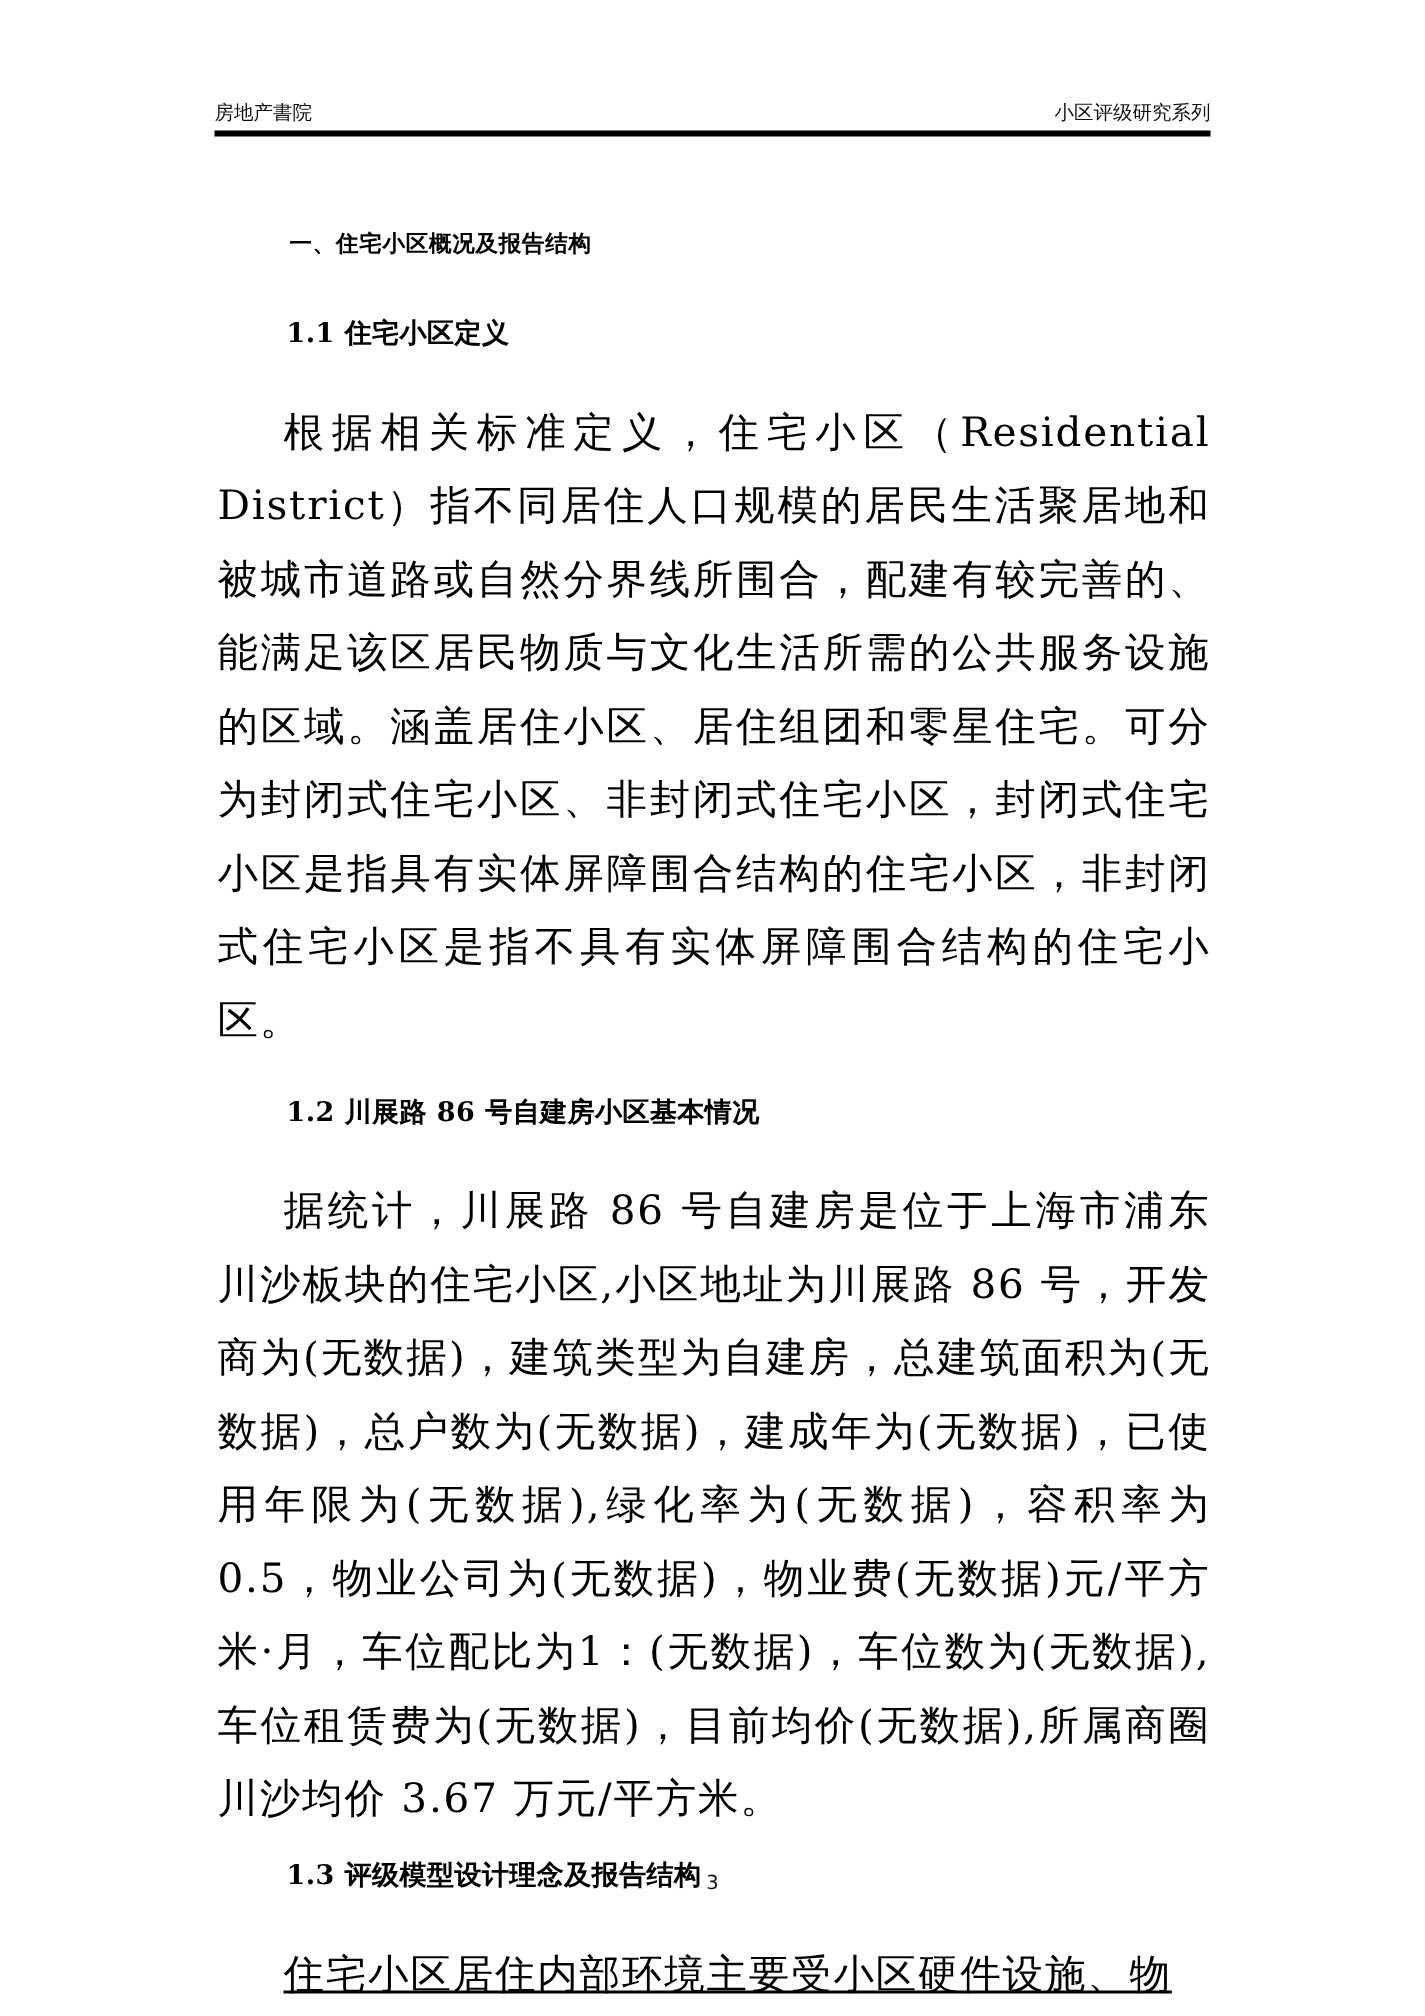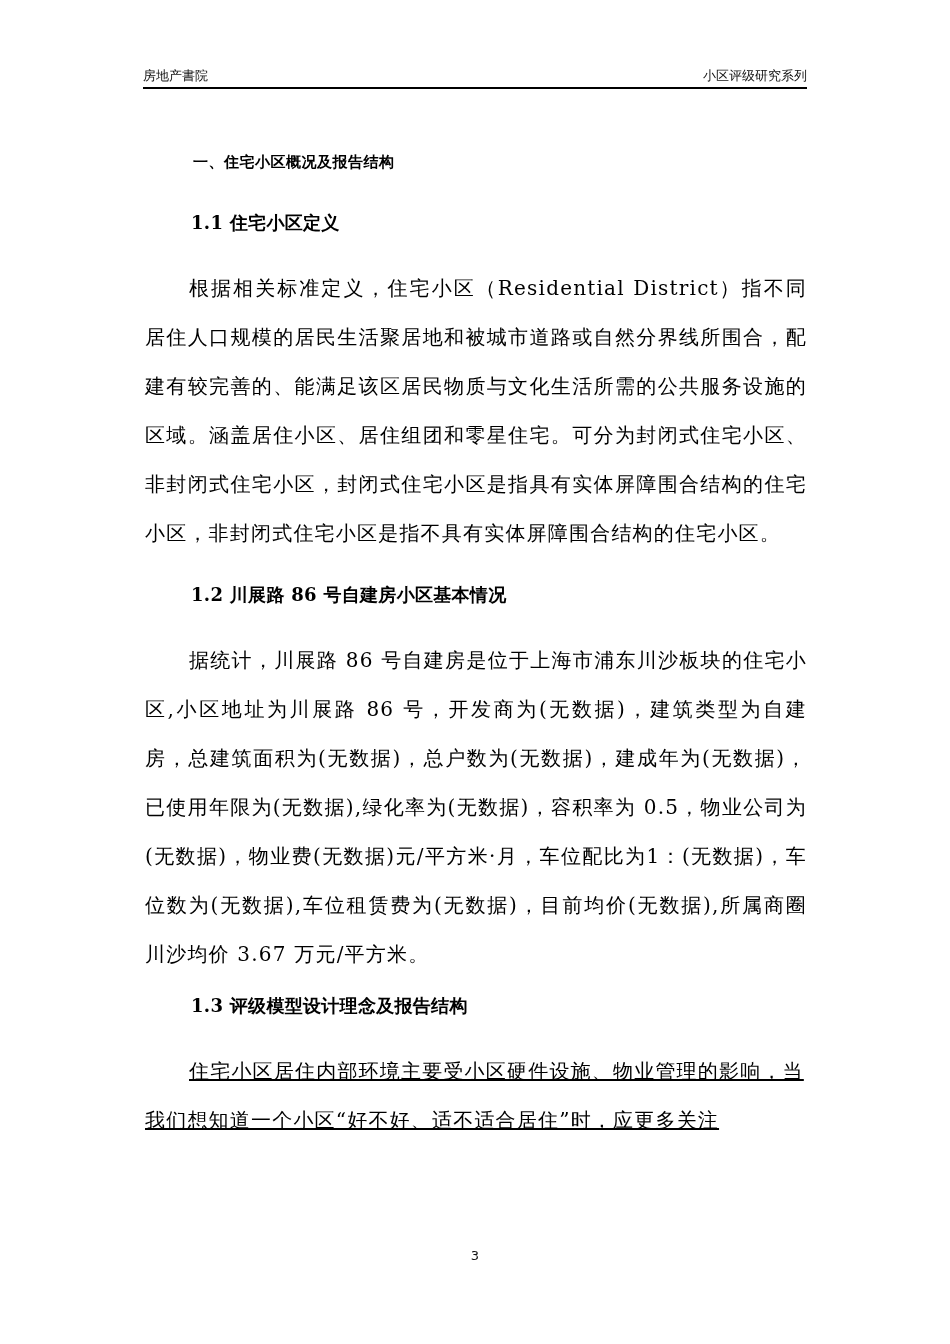--- a/index.html
+++ b/index.html
@@ -14,21 +14,21 @@
       overflow: hidden;
       color: #000000;
       font-family: "DejaVu Serif", "Liberation Serif", serif;
     }
     .page-header {
       position: absolute;
       left: 143px;
       top: 67px;
       width: 664px;
       height: 20px;
-      border-bottom: 2px solid #000000;
+      border-bottom: 4px solid #000000;
       font-family: "DejaVu Sans", "Liberation Sans", sans-serif;
       font-size: 13px;
       line-height: 18px;
       color: #111111;
     }
     .page-header .left { position: absolute; left: 0; top: 0; }
     .page-header .right { position: absolute; right: 0; top: 0; }
 
     .content {
       position: absolute;
@@ -48,21 +48,21 @@
     h2.section {
       margin: 0;
       padding-left: 46px;
       font-size: 18px;
       font-weight: bold;
       line-height: 42px;
       letter-spacing: 0.3px;
     }
     p.body {
       margin: 0;
-      font-size: 20px;
+      font-size: 27px;
       line-height: 49px;
       text-indent: 44px;
       text-align: justify;
       letter-spacing: 1.2px;
     }
     .page-number {
       position: absolute;
       left: 0;
       width: 950px;
       top: 1248px;

